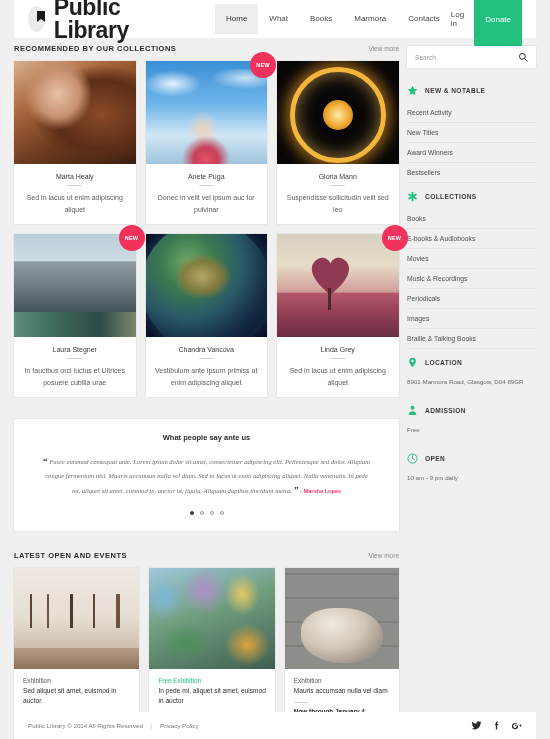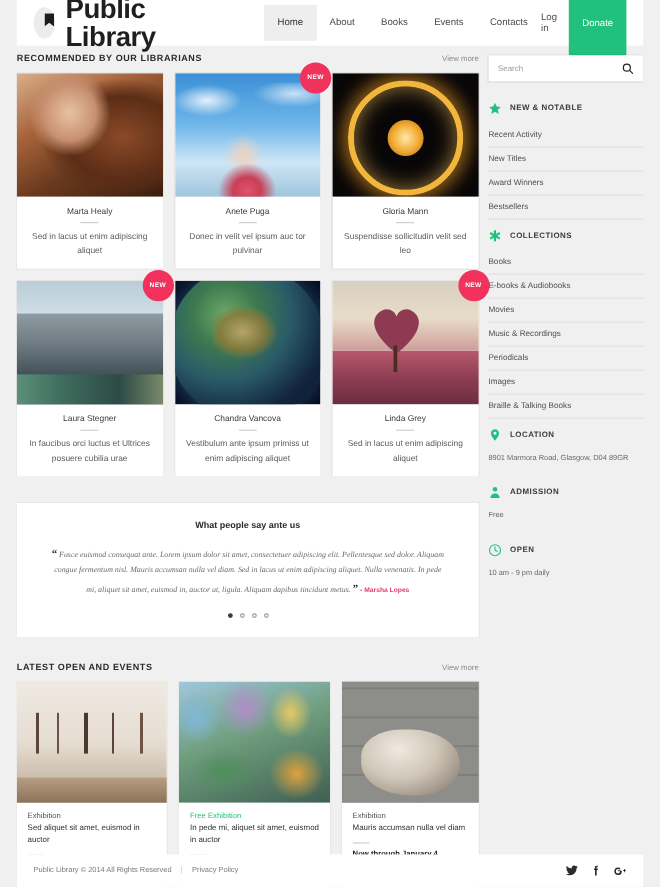--- a/index.html
+++ b/index.html
@@ -229,35 +229,35 @@
 
   <div class="header">
     <div class="logo-wrap">
       <div class="logo-circle">
           <div class="bm"></div>
         </div>
       <div class="brand">Public Library</div>
     </div>
     <div class="nav">
       <div class="nav-item active">Home</div>
-      <div class="nav-item">About</div>
+      <div class="nav-item">What</div>
       <div class="nav-item">Books</div>
-      <div class="nav-item">Events</div>
+      <div class="nav-item">Marmora</div>
       <div class="nav-item">Contacts</div>
     </div>
     <div class="header-right">
       <div class="login">Log in</div>
       <button class="donate">Donate</button>
     </div>
   </div>
 
   <div class="content">
 
     <div class="sec-head">
-      <div class="sec-title">RECOMMENDED BY OUR LIBRARIANS</div>
+      <div class="sec-title">RECOMMENDED BY OUR COLLECTIONS</div>
       <div class="view-more">View more</div>
     </div>
 
     <div class="card-row">
       <div class="card">
         <div class="card-img">
             <div class="img-portrait"></div>
           </div>
         <div class="card-author">Marta Healy</div>
         <div class="divider-sm"></div>

